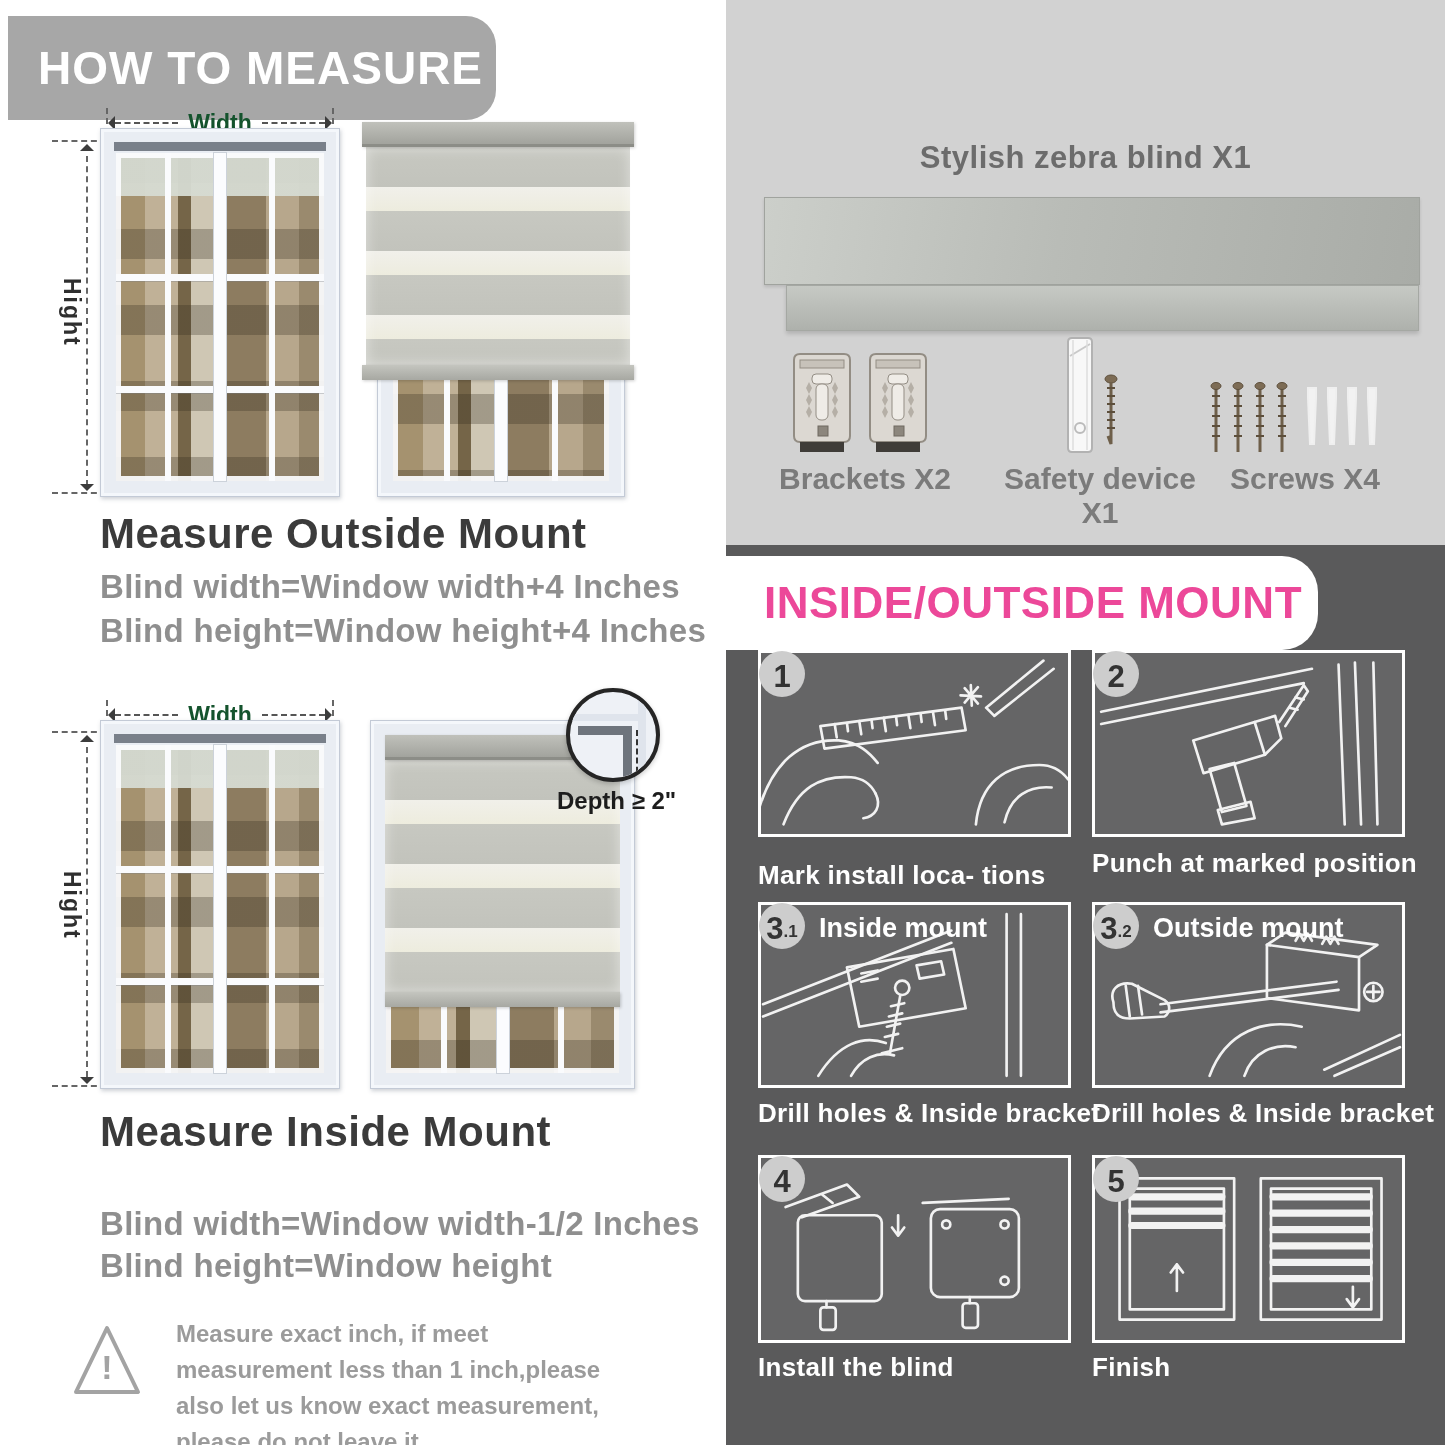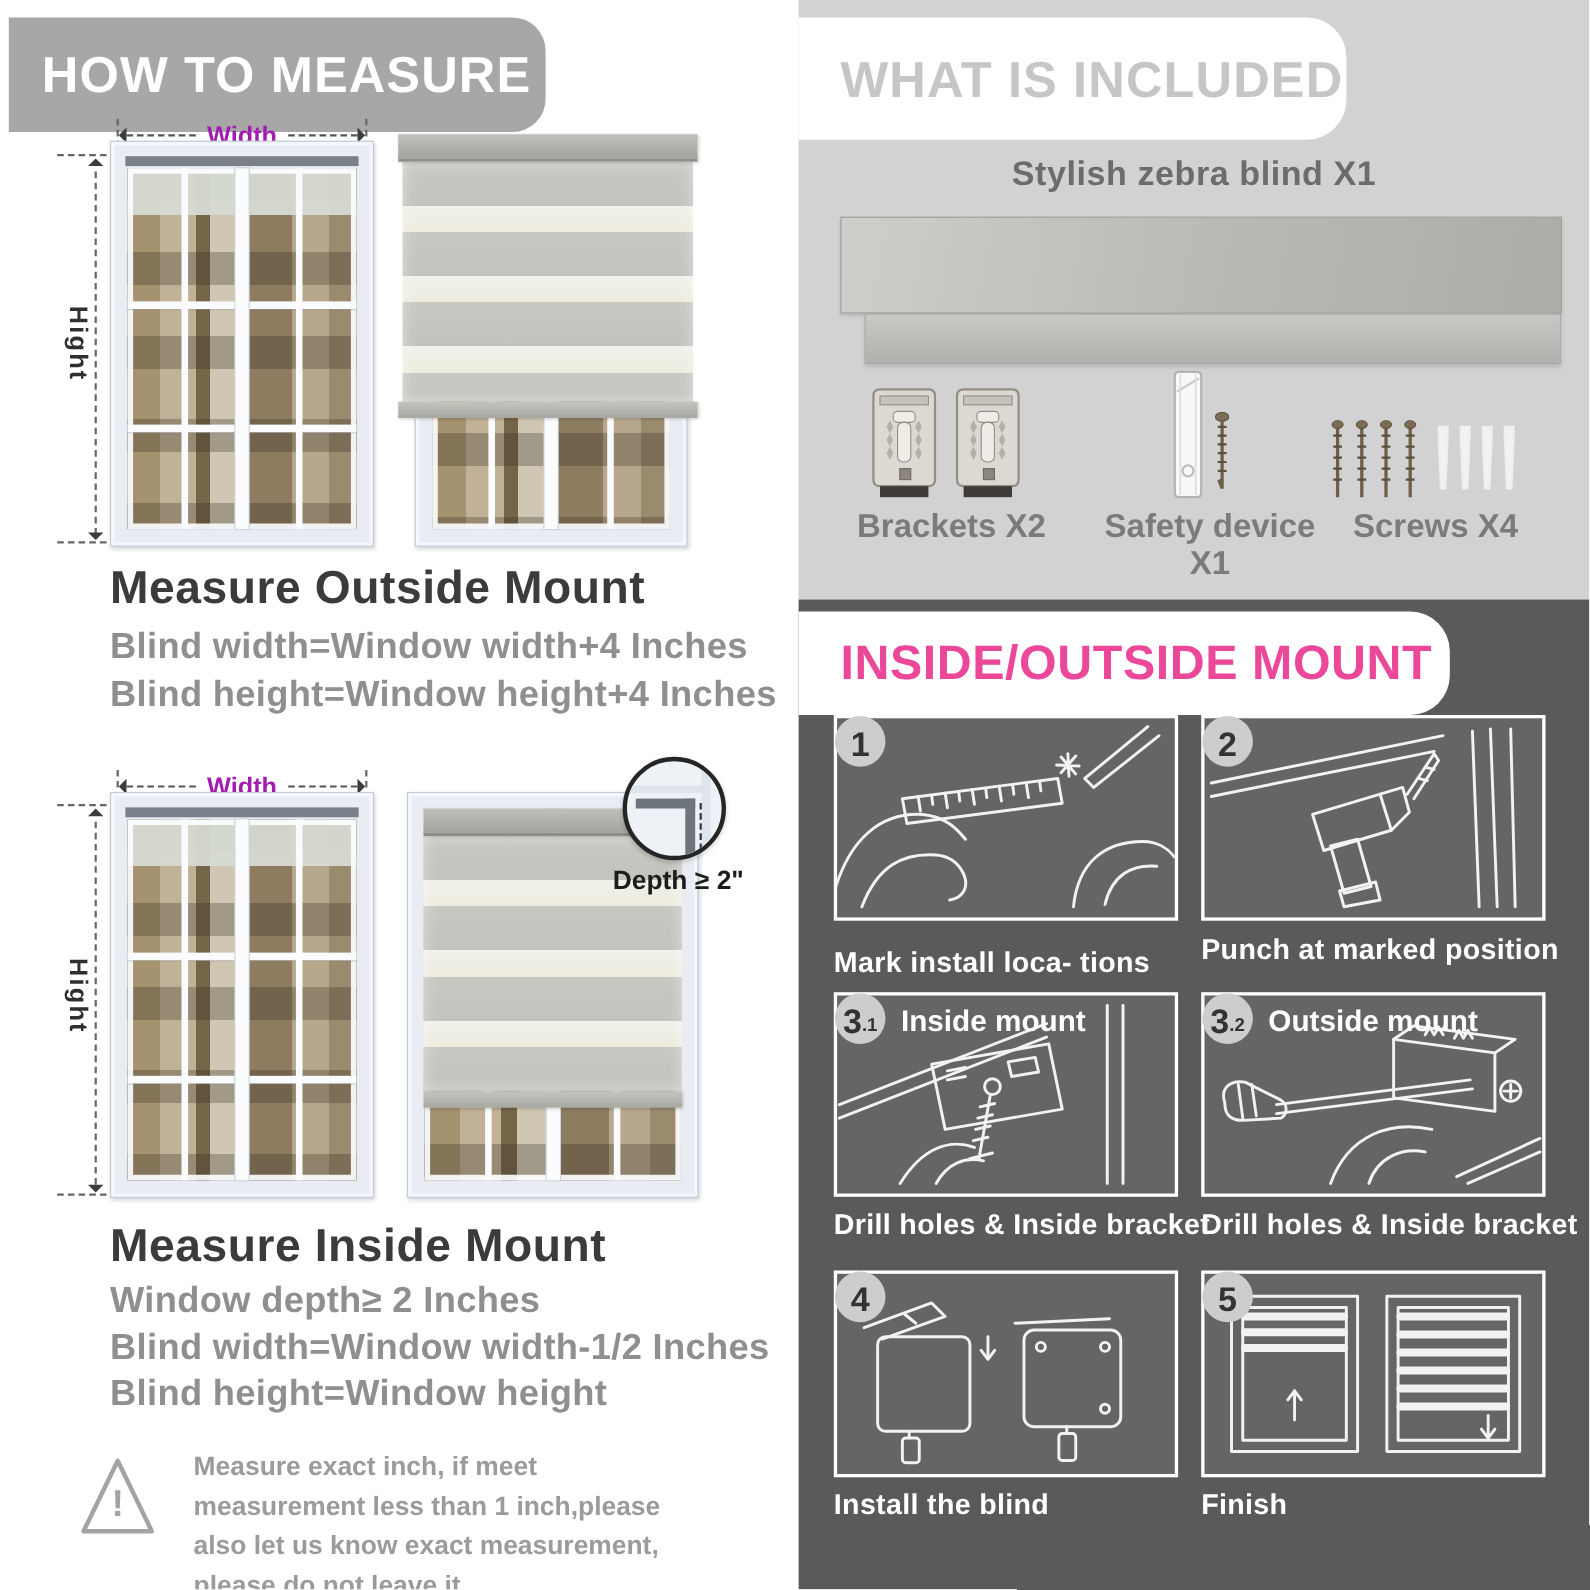--- a/index.html
+++ b/index.html
@@ -28,21 +28,21 @@
 
   
   .blind .rail{position:relative;height:25px;background:linear-gradient(#c0c1bb,#a2a39d);border-bottom:3px solid #8c8d87;box-shadow:1px 1px 3px rgba(0,0,0,.18);}
   .blind .stripes{background:repeating-linear-gradient(180deg,#c7c8c1 0px,#c2c3bc 40px,#f1f0ea 40px,#edecde 64px);
                   box-shadow:inset 0 0 14px rgba(255,255,255,.5);}
   .blind .brail{height:15px;background:linear-gradient(#c4c5bf,#a7a8a2);box-shadow:1px 1px 3px rgba(0,0,0,.2);}
 
   
   .hmeas{display:flex;align-items:center;height:22px;}
   .hmeas .dash{flex:1;border-top:2px dashed #555;}
-  .hmeas .lbl{padding:0 10px;font-size:23px;font-weight:bold;color:#a21caf;line-height:22px;}
+  .hmeas .lbl{padding:0 10px;font-size:23px;font-weight:bold;color:#14532d;line-height:22px;}
   .tri{width:0;height:0;border:7px solid transparent;}
   .tri.left{border-right-color:#3c3c3c;border-left-width:0;}
   .tri.right{border-left-color:#3c3c3c;border-right-width:0;}
   .tri.up{border-bottom-color:#3c3c3c;border-top-width:0;}
   .tri.down{border-top-color:#3c3c3c;border-bottom-width:0;}
   .vdash-tick{width:0;border-left:2px dashed #666;height:46px;}
   .hdash-tick{height:0;border-top:2px dashed #666;width:74px;}
   .vline{width:0;border-left:2px dashed #666;}
   .vlabel{writing-mode:vertical-rl;font-size:23px;font-weight:bold;color:#2f2f2f;letter-spacing:2px;}
 
@@ -199,38 +199,34 @@
         <div class="lite-v"></div>
         <div class="lite-h"></div>
         <div class="corner-h"></div>
         <div class="corner-v"></div>
         <div class="depth-dash"></div>
       </div>
       <div class="abs depth-lbl" style="left:557px;top:92px;">Depth ≥ 2"</div>
     </div>
 
     <div class="abs h2dark" style="left:100px;top:1108px;">Measure Inside Mount</div>
-    <div class="abs bodyline" style="left:100px;top:1163px;">Window depth≥ 2 Inches</div>
     <div class="abs bodyline" style="left:100px;top:1205px;">Blind width=Window width-1/2 Inches</div>
     <div class="abs bodyline" style="left:100px;top:1247px;">Blind height=Window height</div>
 
     <div class="abs warn-tri-wrap" style="left:72px;top:1322px;">
       <svg width="70" height="78" viewBox="0 0 70 78">
         <path d="M35,6 L66,70 L4,70 Z" fill="none" stroke="#a3a3a3" stroke-width="4" stroke-linejoin="round"></path>
       </svg>
       <div class="warn-bang">!</div>
     </div>
     <div class="abs warn-text" style="left:176px;top:1316px;width:450px;">Measure exact inch, if meet measurement less than 1 inch,please also let us know exact measurement, please do not leave it</div>
   </div>
 
   <div class="abs rtop"></div>
 
-  <div class="abs rheader">
-    <span>WHAT IS INCLUDED</span>
-  </div>
 
   <div class="abs blind-label" style="left:726px;top:140px;width:719px;text-align:center;">Stylish zebra blind X1</div>
 
   <div class="abs rail-top" style="left:764px;top:197px;width:656px;height:88px;"></div>
   <div class="abs rail-bottom" style="left:786px;top:285px;width:633px;height:46px;"></div>
 
   <div class="abs" style="left:788px;top:350px;">
     <svg width="68" height="110" viewBox="0 0 68 110">
       <path d="M6,10 Q6,4 12,4 L56,4 Q62,4 62,10 L62,86 Q62,92 56,92 L12,92 Q6,92 6,86 Z" fill="#dcd8d2" stroke="#938d84" stroke-width="2"></path>
       <rect x="12" y="10" width="44" height="8" fill="#c7c2ba" stroke="#938d84"></rect>

